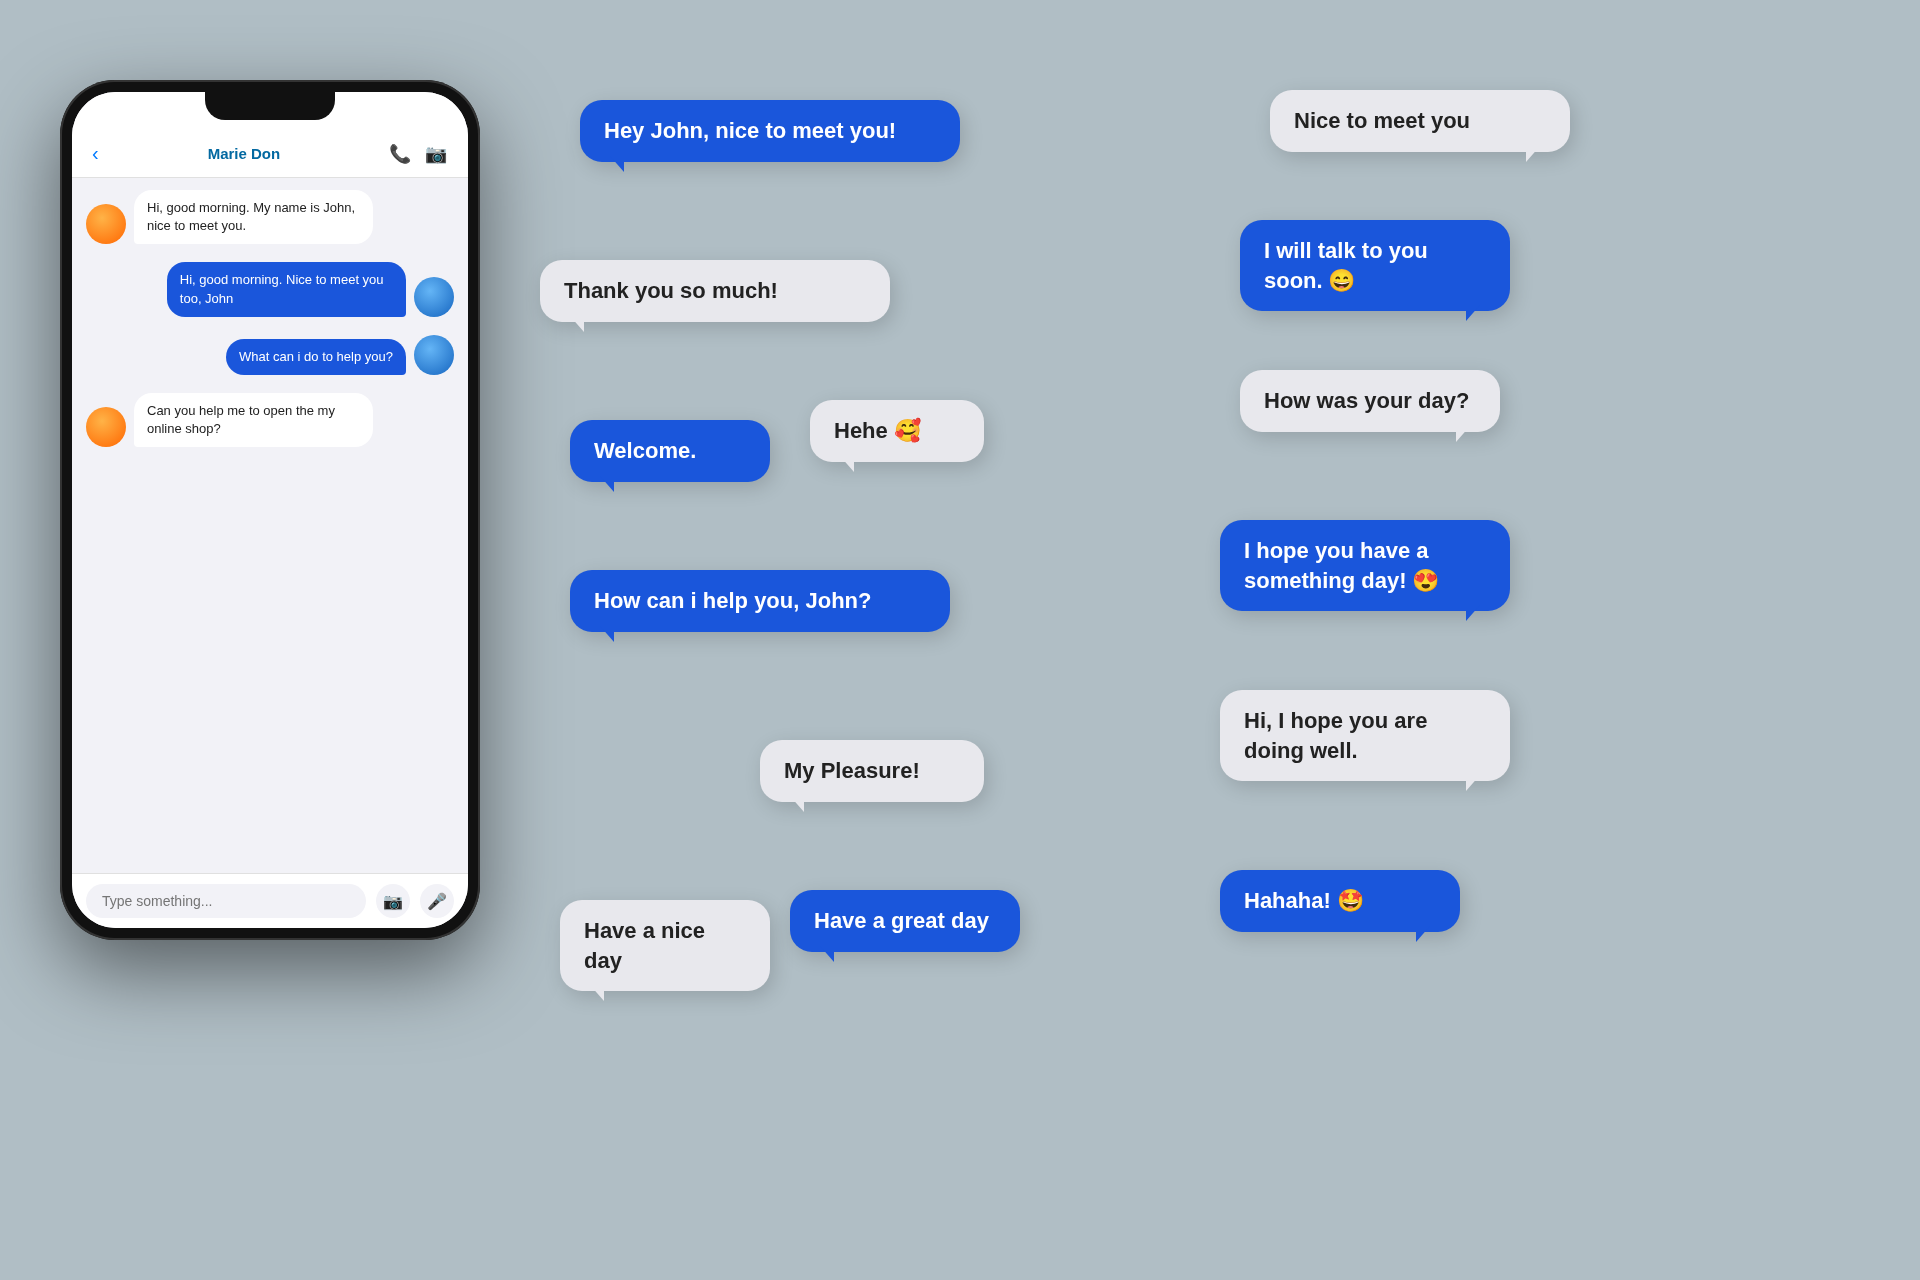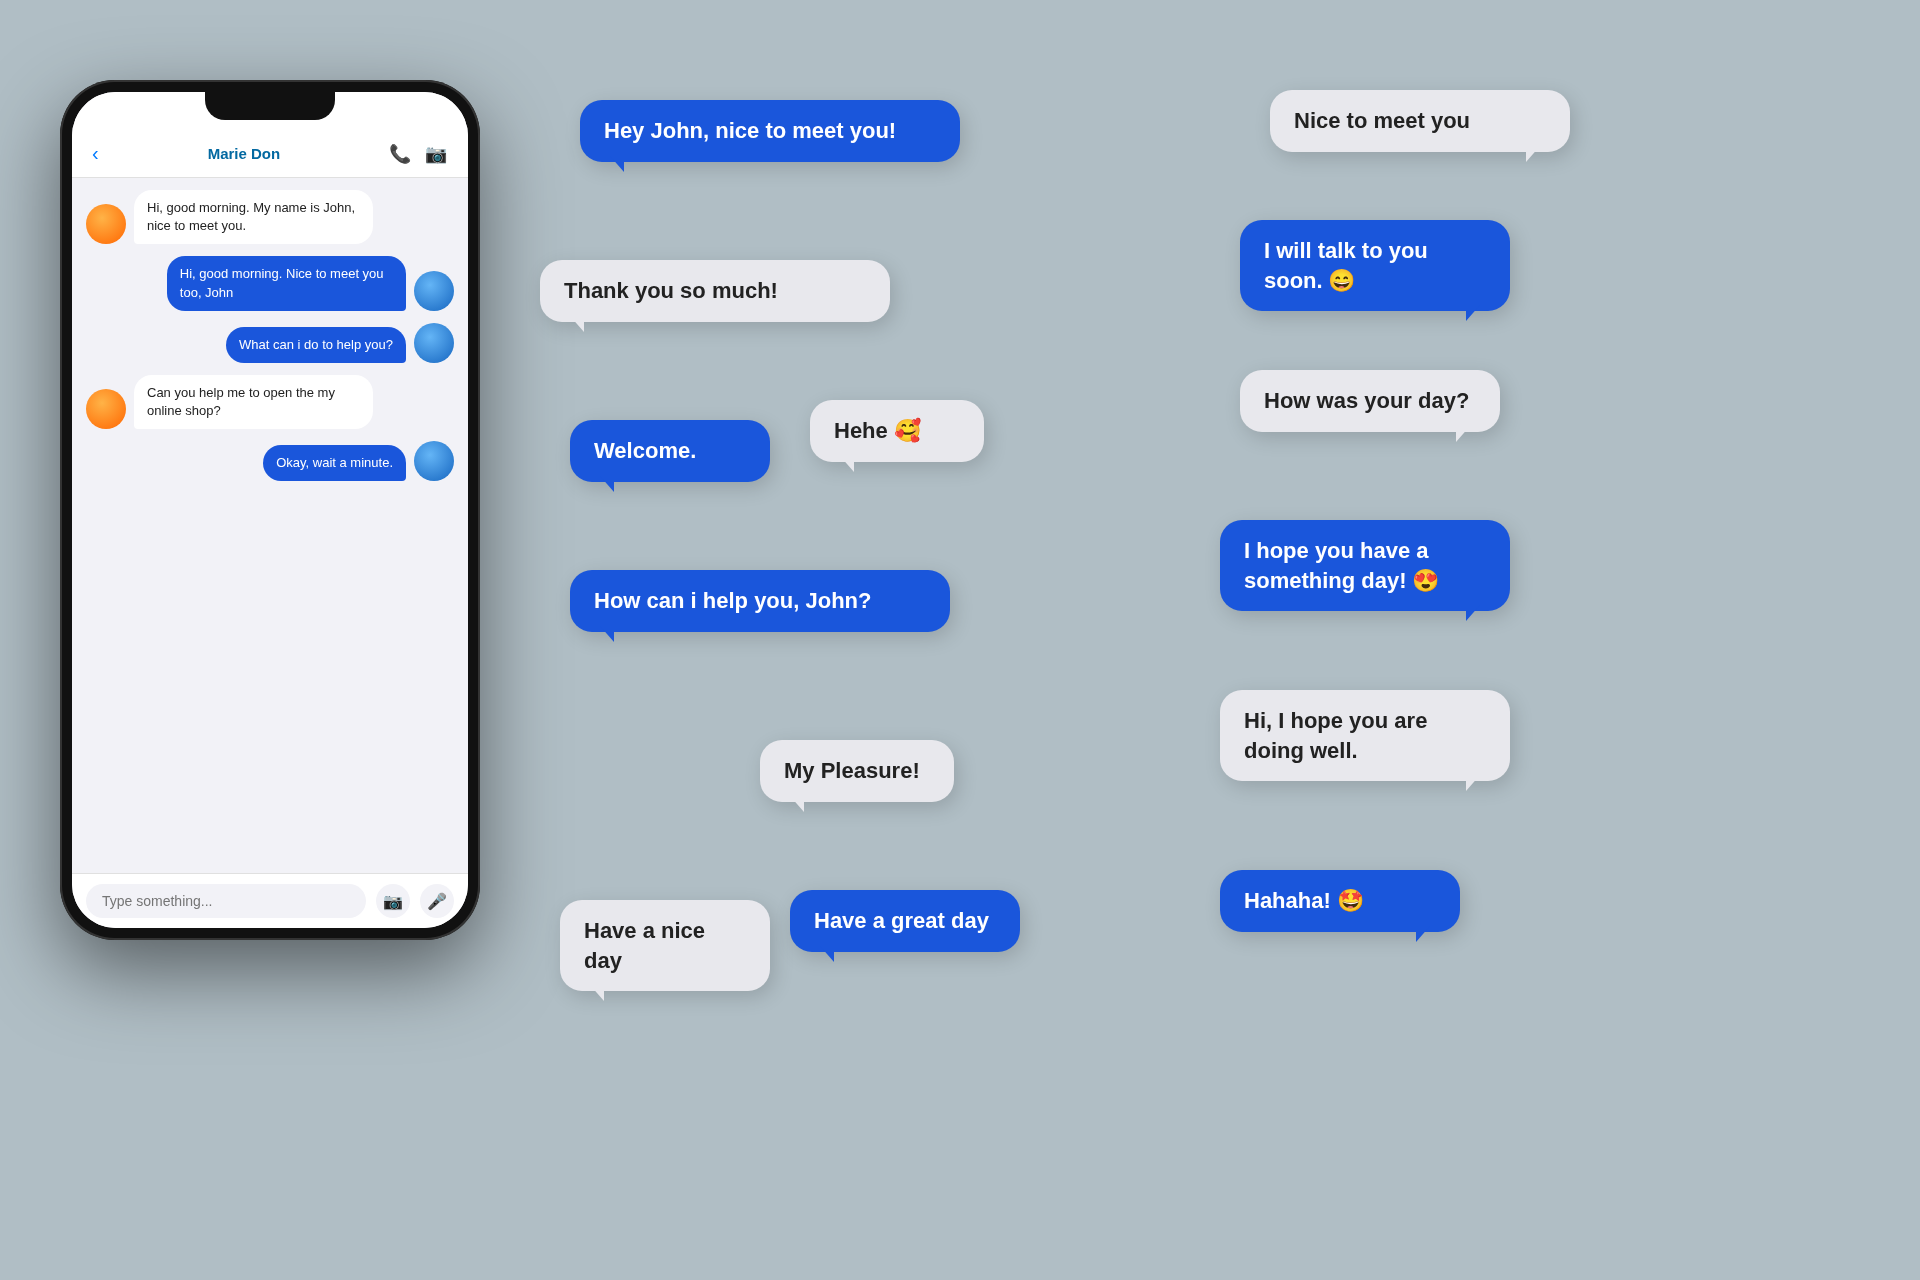--- a/index.html
+++ b/index.html
@@ -86,21 +86,21 @@
       color: #007aff;
       font-size: 18px;
     }
 
     .phone-messages {
       flex: 1;
       overflow: hidden;
       padding: 12px 14px;
       display: flex;
       flex-direction: column;
-      gap: 12px;
+      gap: 18px;
     }
 
     .msg-row {
       display: flex;
       align-items: flex-end;
       gap: 8px;
     }
 
     .msg-row.received {
       flex-direction: row;
@@ -289,24 +289,20 @@
         <div class="msg-row sent">
           <div class="avatar-circle avatar-blue"></div>
           <div class="bubble sent">What can i do to help you?</div>
         </div>
 
         <div class="msg-row received">
           <div class="avatar-circle avatar-orange"></div>
           <div class="bubble received">Can you help me to open the my online shop?</div>
         </div>
 
-        <div class="msg-row sent">
-          <div class="avatar-circle avatar-blue"></div>
-          <div class="bubble sent">Okay, wait a minute.</div>
-        </div>
 
       </div>
 
       <div class="phone-input-bar">
         <input class="phone-input-field" readonly="" placeholder="Type something..." style="">
         <div class="phone-input-icon">📷</div>
         <div class="phone-input-icon">🎤</div>
       </div>
 
     </div>
@@ -316,18 +312,18 @@
 <div class="bubbles-area" id="bubbles-container">
     <div class="chat-bubble blue tail-bl" style="left: 40px; top: 100px; width: 380px;">Hey John, nice to meet you!</div>
     <div class="chat-bubble gray tail-br-gray" style="left: 730px; top: 90px; width: 300px;">Nice to meet you</div>
     <div class="chat-bubble gray tail-bl-gray" style="left: 0px; top: 260px; width: 350px;">Thank you so much!</div>
     <div class="chat-bubble blue tail-br" style="left: 700px; top: 220px; width: 270px;">I will talk to you soon. 😄</div>
     <div class="chat-bubble blue tail-bl" style="left: 30px; top: 420px; width: 200px;">Welcome.</div>
     <div class="chat-bubble gray tail-bl-gray" style="left: 270px; top: 400px; width: 174px;">Hehe 🥰</div>
     <div class="chat-bubble gray tail-br-gray" style="left: 700px; top: 370px; width: 260px;">How was your day?</div>
     <div class="chat-bubble blue tail-bl" style="left: 30px; top: 570px; width: 380px;">How can i help you, John?</div>
     <div class="chat-bubble blue tail-br" style="left: 680px; top: 520px; width: 290px;">I hope you have a something day! 😍</div>
-    <div class="chat-bubble gray tail-bl-gray" style="left: 220px; top: 740px; width: 194px;">My Pleasure!</div>
+    <div class="chat-bubble gray tail-bl-gray" style="left: 220px; top: 740px; width: 224px;">My Pleasure!</div>
     <div class="chat-bubble gray tail-br-gray" style="left: 680px; top: 690px; width: 290px;">Hi, I hope you are doing well.</div>
     <div class="chat-bubble gray tail-bl-gray" style="left: 20px; top: 900px; width: 210px;">Have a nice day</div>
     <div class="chat-bubble blue tail-br" style="left: 680px; top: 870px; width: 240px;">Hahaha! 🤩</div>
     <div class="chat-bubble blue tail-bl" style="left: 250px; top: 890px; width: 230px;">Have a great day</div>
   </div>
 
 </body></html>

